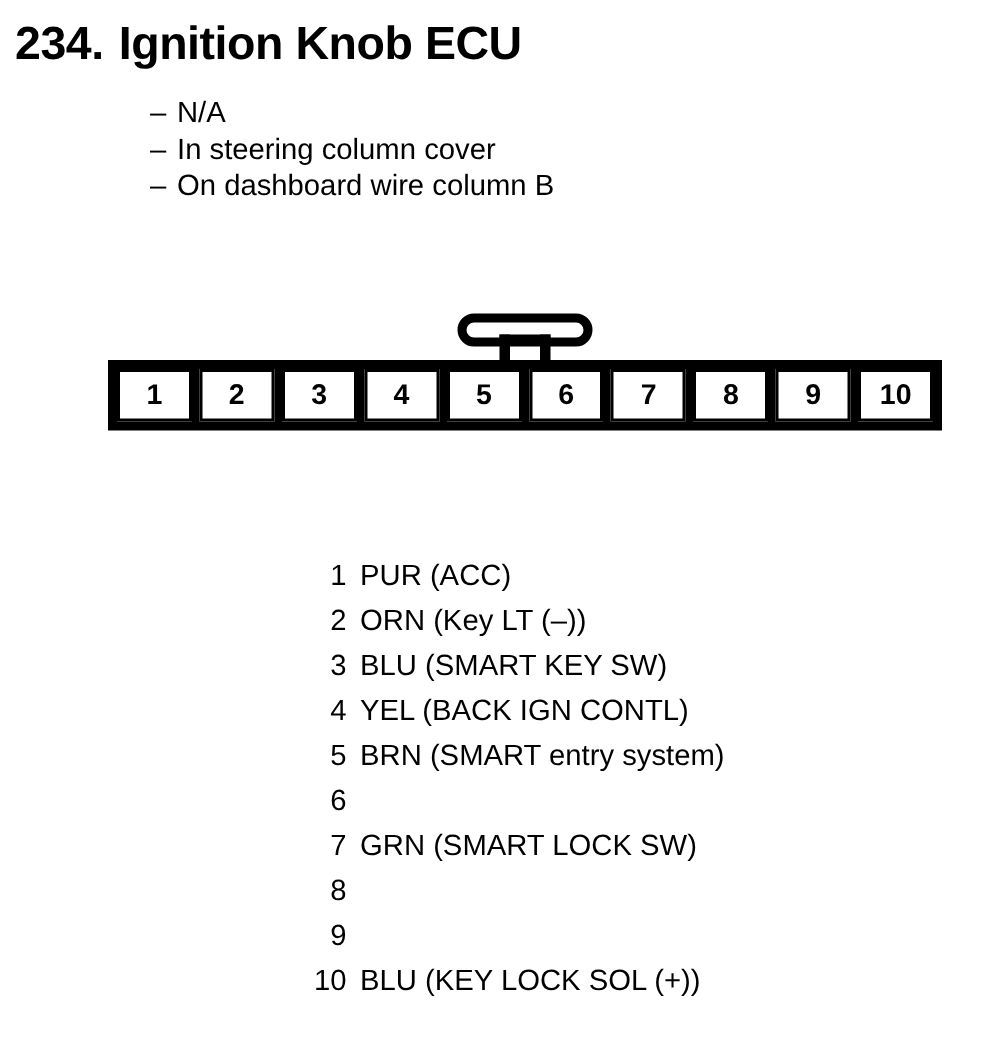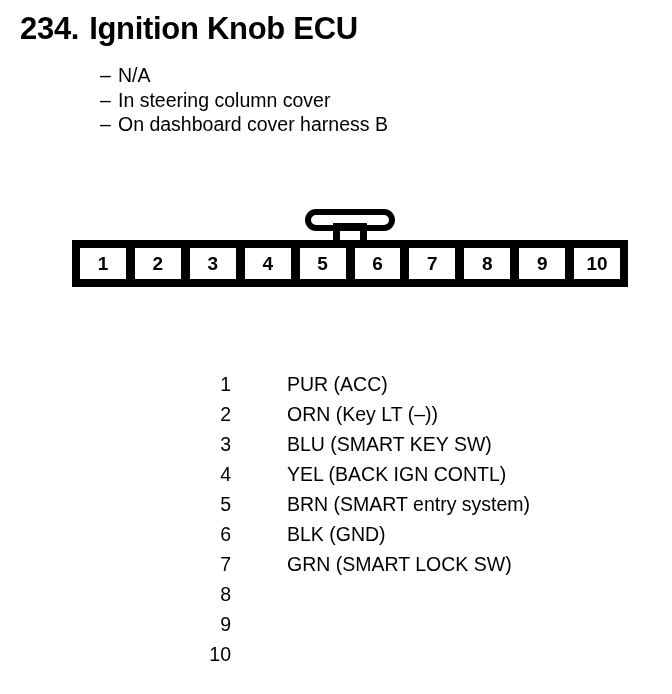--- a/index.html
+++ b/index.html
@@ -13,21 +13,21 @@
     height: 694px;
     position: relative;
     font-family: "Liberation Sans", sans-serif;
     color: #000000;
     overflow: hidden;
   }
 
   
   #page-title {
     position: absolute;
-    left: 20px;
+    left: 10px;
     top: 13px;
     font-size: 31px;
     font-weight: bold;
     letter-spacing: -0.3px;
     white-space: nowrap;
     line-height: 1.05;
   }
   #page-title .title-number {
     margin-right: 10px;
   }
@@ -146,42 +146,41 @@
   }
   .legend-num {
     width: 100px;
     flex: 0 0 100px;
     text-align: right;
     padding-right: 9px;
     box-sizing: border-box;
   }
   .legend-desc {
     flex: 1 1 auto;
-    margin-left: 47px;
   }
 </style>
 </head>
 <body>
 
 <div id="page-title">
   <span class="title-number">234.</span><span>Ignition Knob ECU</span>
 </div>
 
 <div id="notes-list">
     <div class="note-row">
       <span class="note-dash">–</span>
       <span>N/A</span>
     </div>
     <div class="note-row">
       <span class="note-dash">–</span>
       <span>In steering column cover</span>
     </div>
     <div class="note-row">
       <span class="note-dash">–</span>
-      <span>On dashboard cover harness B</span>
+      <span>On dashboard wire column B</span>
     </div>
   </div>
 
 <div id="connector">
 
   <div id="connector-latch">
     <div id="latch-bar"></div>
     <div id="latch-core"></div>
     <div id="latch-leg-left"></div>
     <div id="latch-leg-right"></div>
@@ -217,28 +216,28 @@
     <div class="legend-row">
       <span class="legend-num">4</span>
       <span class="legend-desc">YEL (BACK IGN CONTL)</span>
     </div>
     <div class="legend-row">
       <span class="legend-num">5</span>
       <span class="legend-desc">BRN (SMART entry system)</span>
     </div>
     <div class="legend-row">
       <span class="legend-num">6</span>
-      <span class="legend-desc">BLK (GND)</span>
     </div>
     <div class="legend-row">
       <span class="legend-num">7</span>
       <span class="legend-desc">GRN (SMART LOCK SW)</span>
     </div>
     <div class="legend-row">
       <span class="legend-num">8</span>
     </div>
     <div class="legend-row">
       <span class="legend-num">9</span>
     </div>
     <div class="legend-row">
       <span class="legend-num">10</span>
+      <span class="legend-desc">BLU (KEY LOCK SOL (+))</span>
     </div>
   </div>
 
 </body></html>

